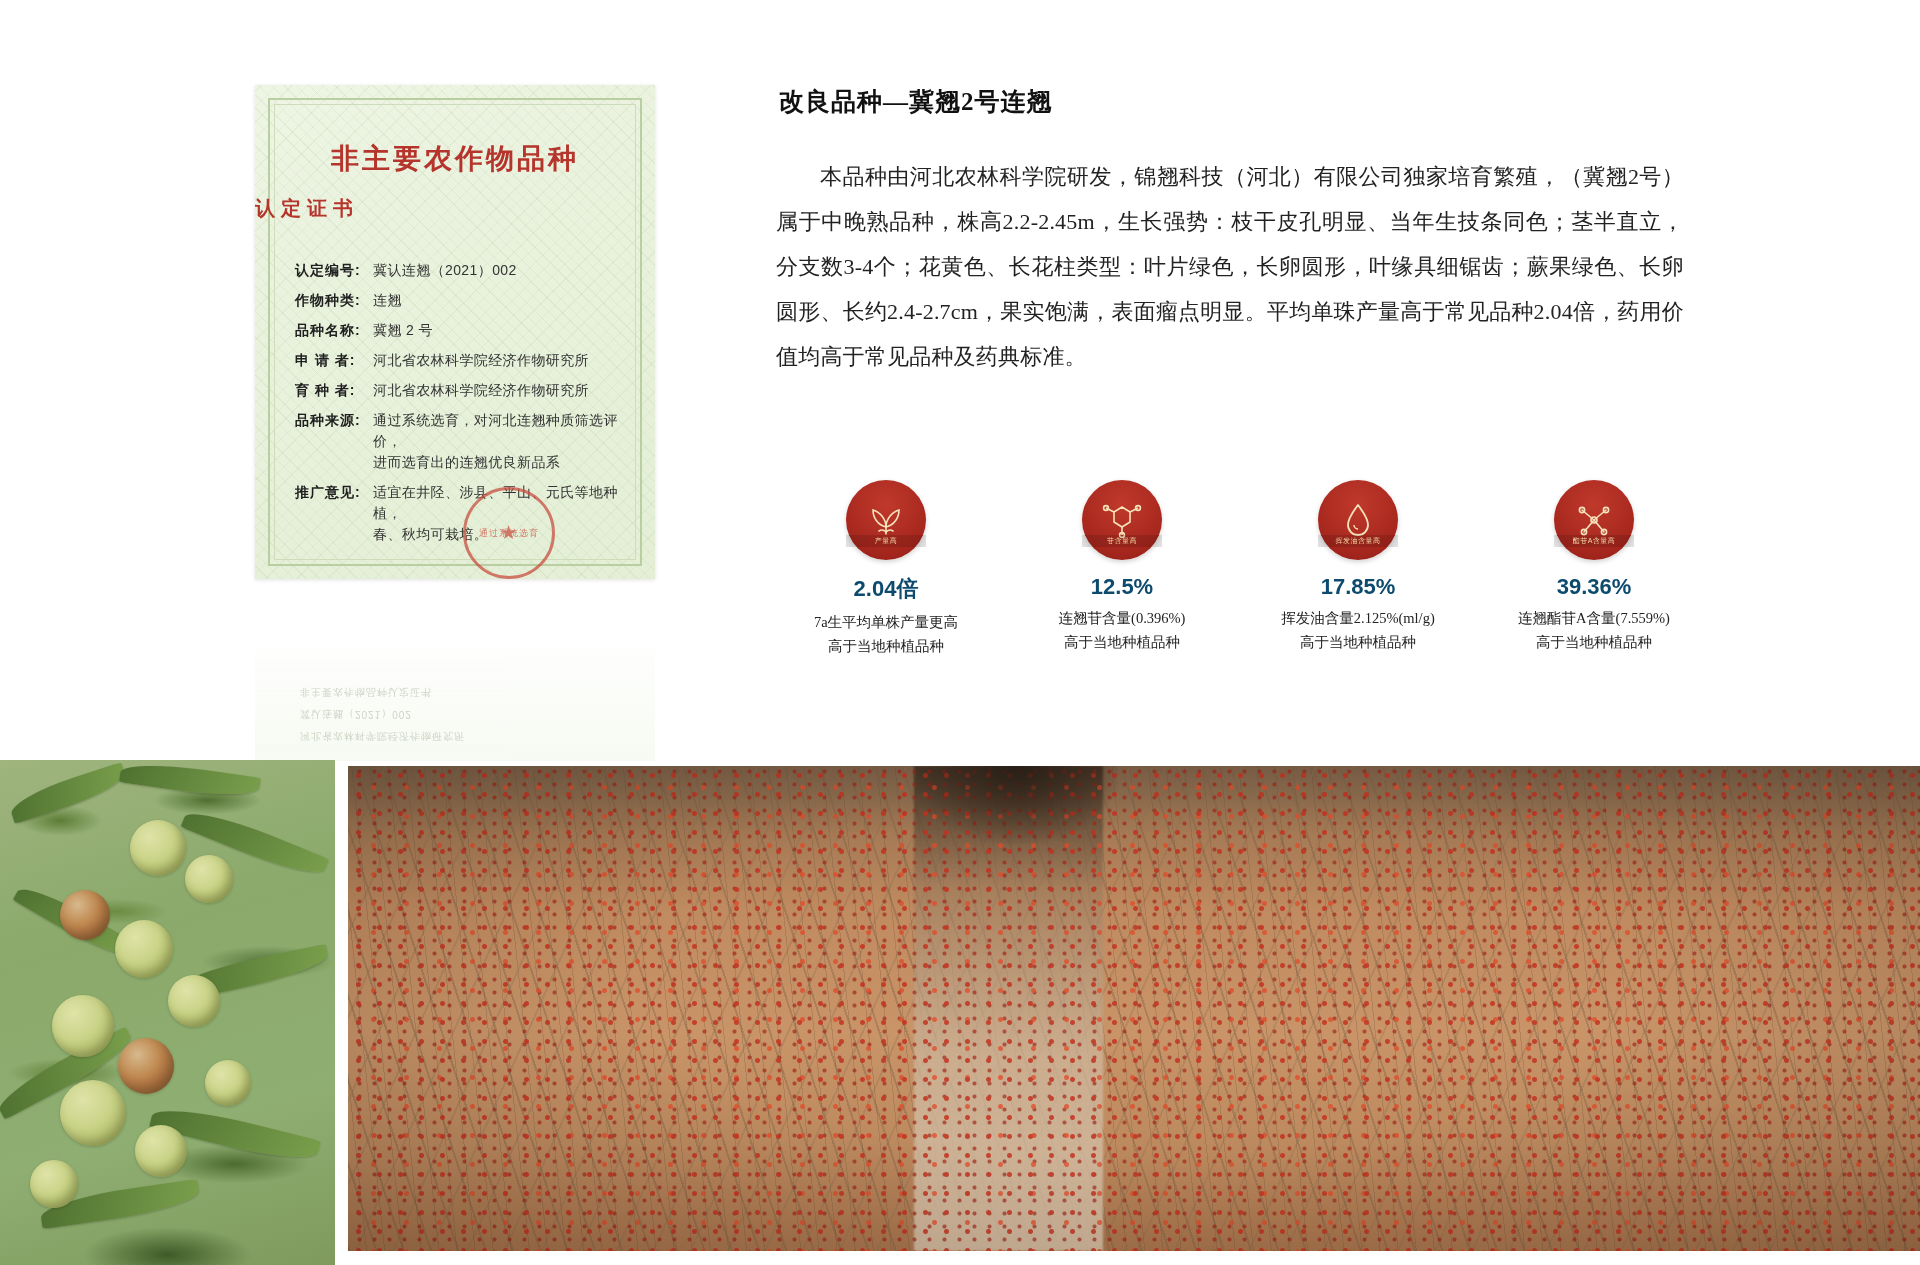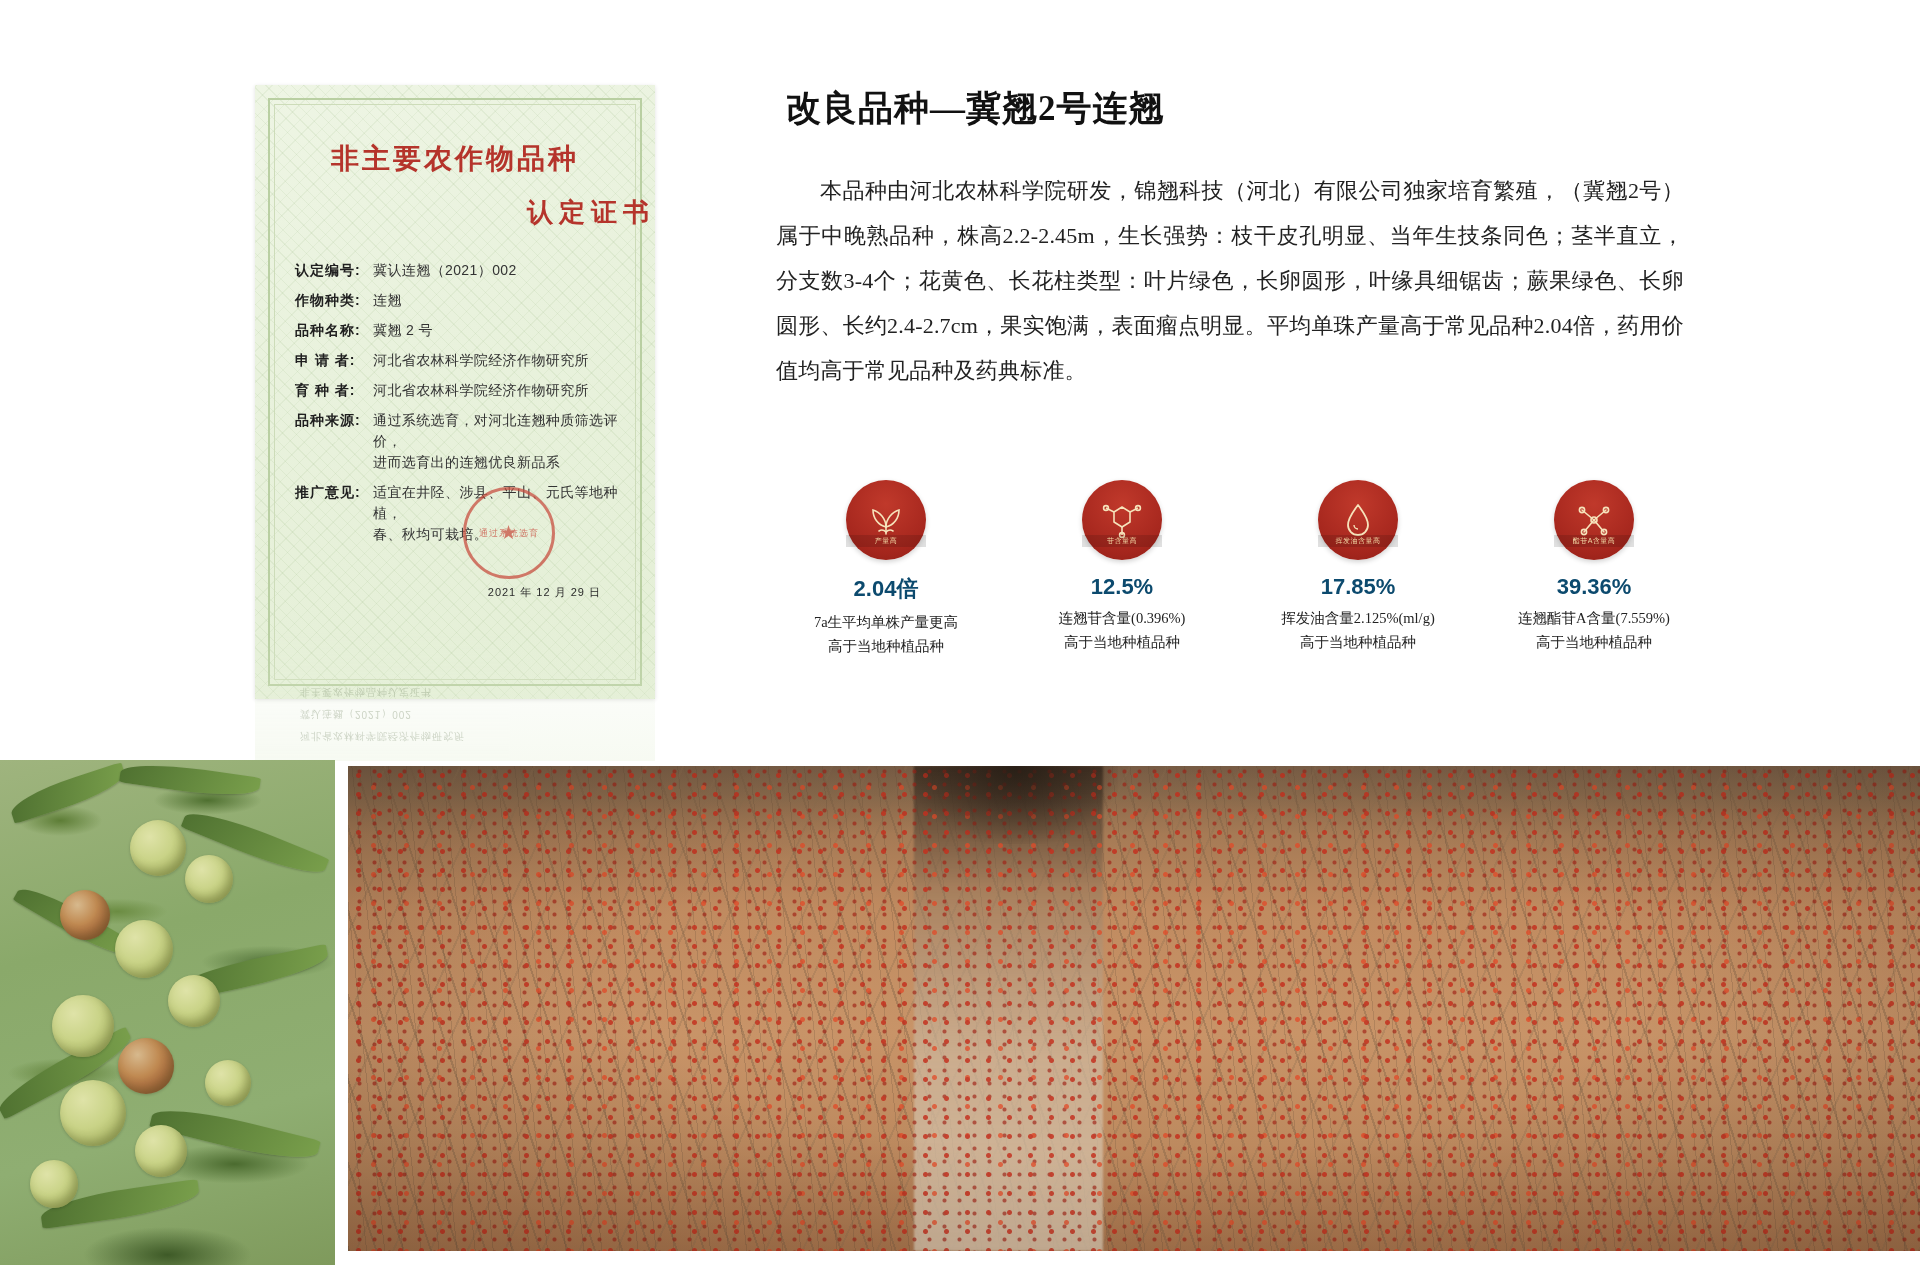--- a/index.html
+++ b/index.html
@@ -30,21 +30,21 @@
   .cert-wrap {
     position: absolute;
     left: 255px;
     top: 85px;
     width: 400px;
     height: 545px;
   }
   .cert {
     position: relative;
     width: 400px;
-    height: 614px;
+    height: 494px;
     background: linear-gradient(160deg, #eef5e4 0%, #e9f2dd 40%, #e4efd6 100%);
     box-shadow: 0 1px 4px rgba(0,0,0,0.12);
     overflow: hidden;
   }
   .cert-guilloche {
     position: absolute;
     inset: 0;
     background-image:
       repeating-linear-gradient(45deg, rgba(140,175,115,0.12) 0 1px, transparent 1px 9px),
       repeating-linear-gradient(-45deg, rgba(140,175,115,0.10) 0 1px, transparent 1px 11px);
@@ -78,22 +78,22 @@
     font-size: 28px;
     font-weight: bold;
     letter-spacing: 3px;
     color: #b5342b;
     font-family: "Liberation Serif", serif;
   }
   .cert-title2 {
     position: absolute;
     top: 110px;
     left: 0; right: 0;
-    text-align: right;
-    font-size: 26px;
+    text-align: left;
+    font-size: 20px;
     font-weight: bold;
     letter-spacing: 6px;
     color: #b5342b;
     font-family: "Liberation Serif", serif;
   }
   .cert-fields {
     position: absolute;
     top: 175px;
     left: 40px;
     right: 34px;
@@ -177,25 +177,25 @@
 
   
   .content {
     position: absolute;
     left: 775px;
     top: 85px;
     width: 910px;
   }
   .headline {
     font-family: "Liberation Serif", serif;
-    font-size: 35px;
+    font-size: 25px;
     font-weight: bold;
     color: #111;
     letter-spacing: 1px;
-    margin: 0 0 36px 11px;
+    margin: 0 0 36px 4px;
   }
   .body-text {
     font-family: "Liberation Serif", serif;
     font-size: 22px;
     line-height: 2.05;
     color: #222;
     text-align: justify;
     text-indent: 2em;
     margin: 1px;
     letter-spacing: 0.2px;

